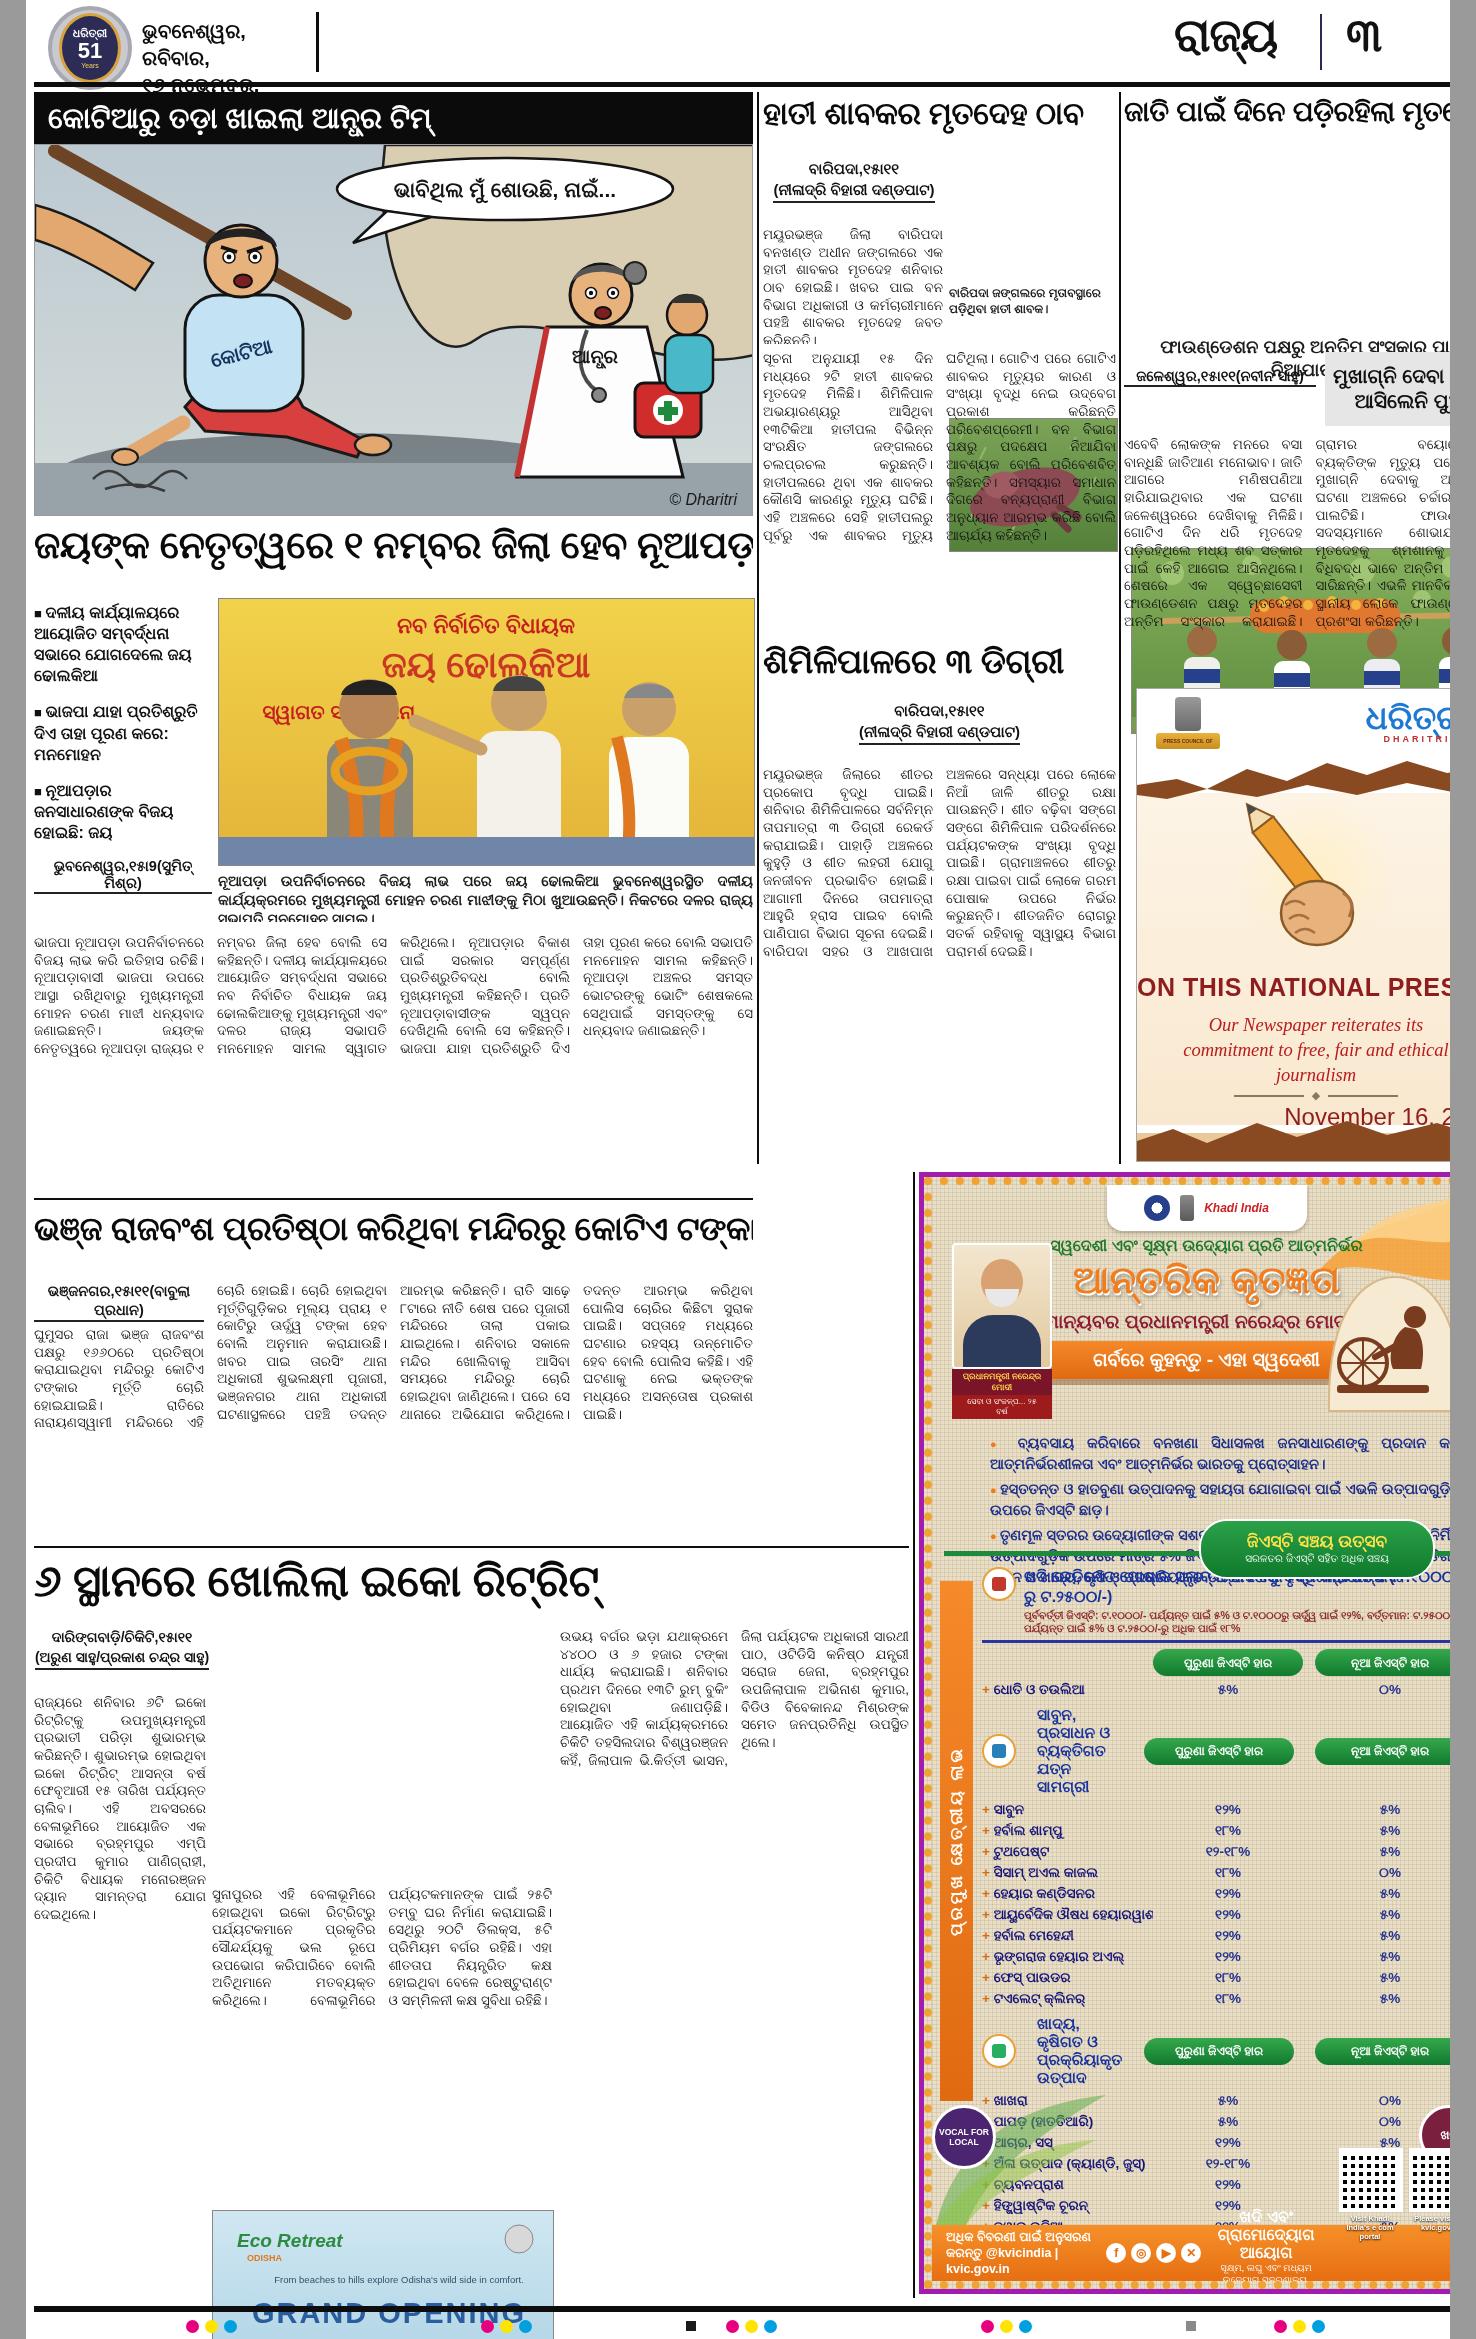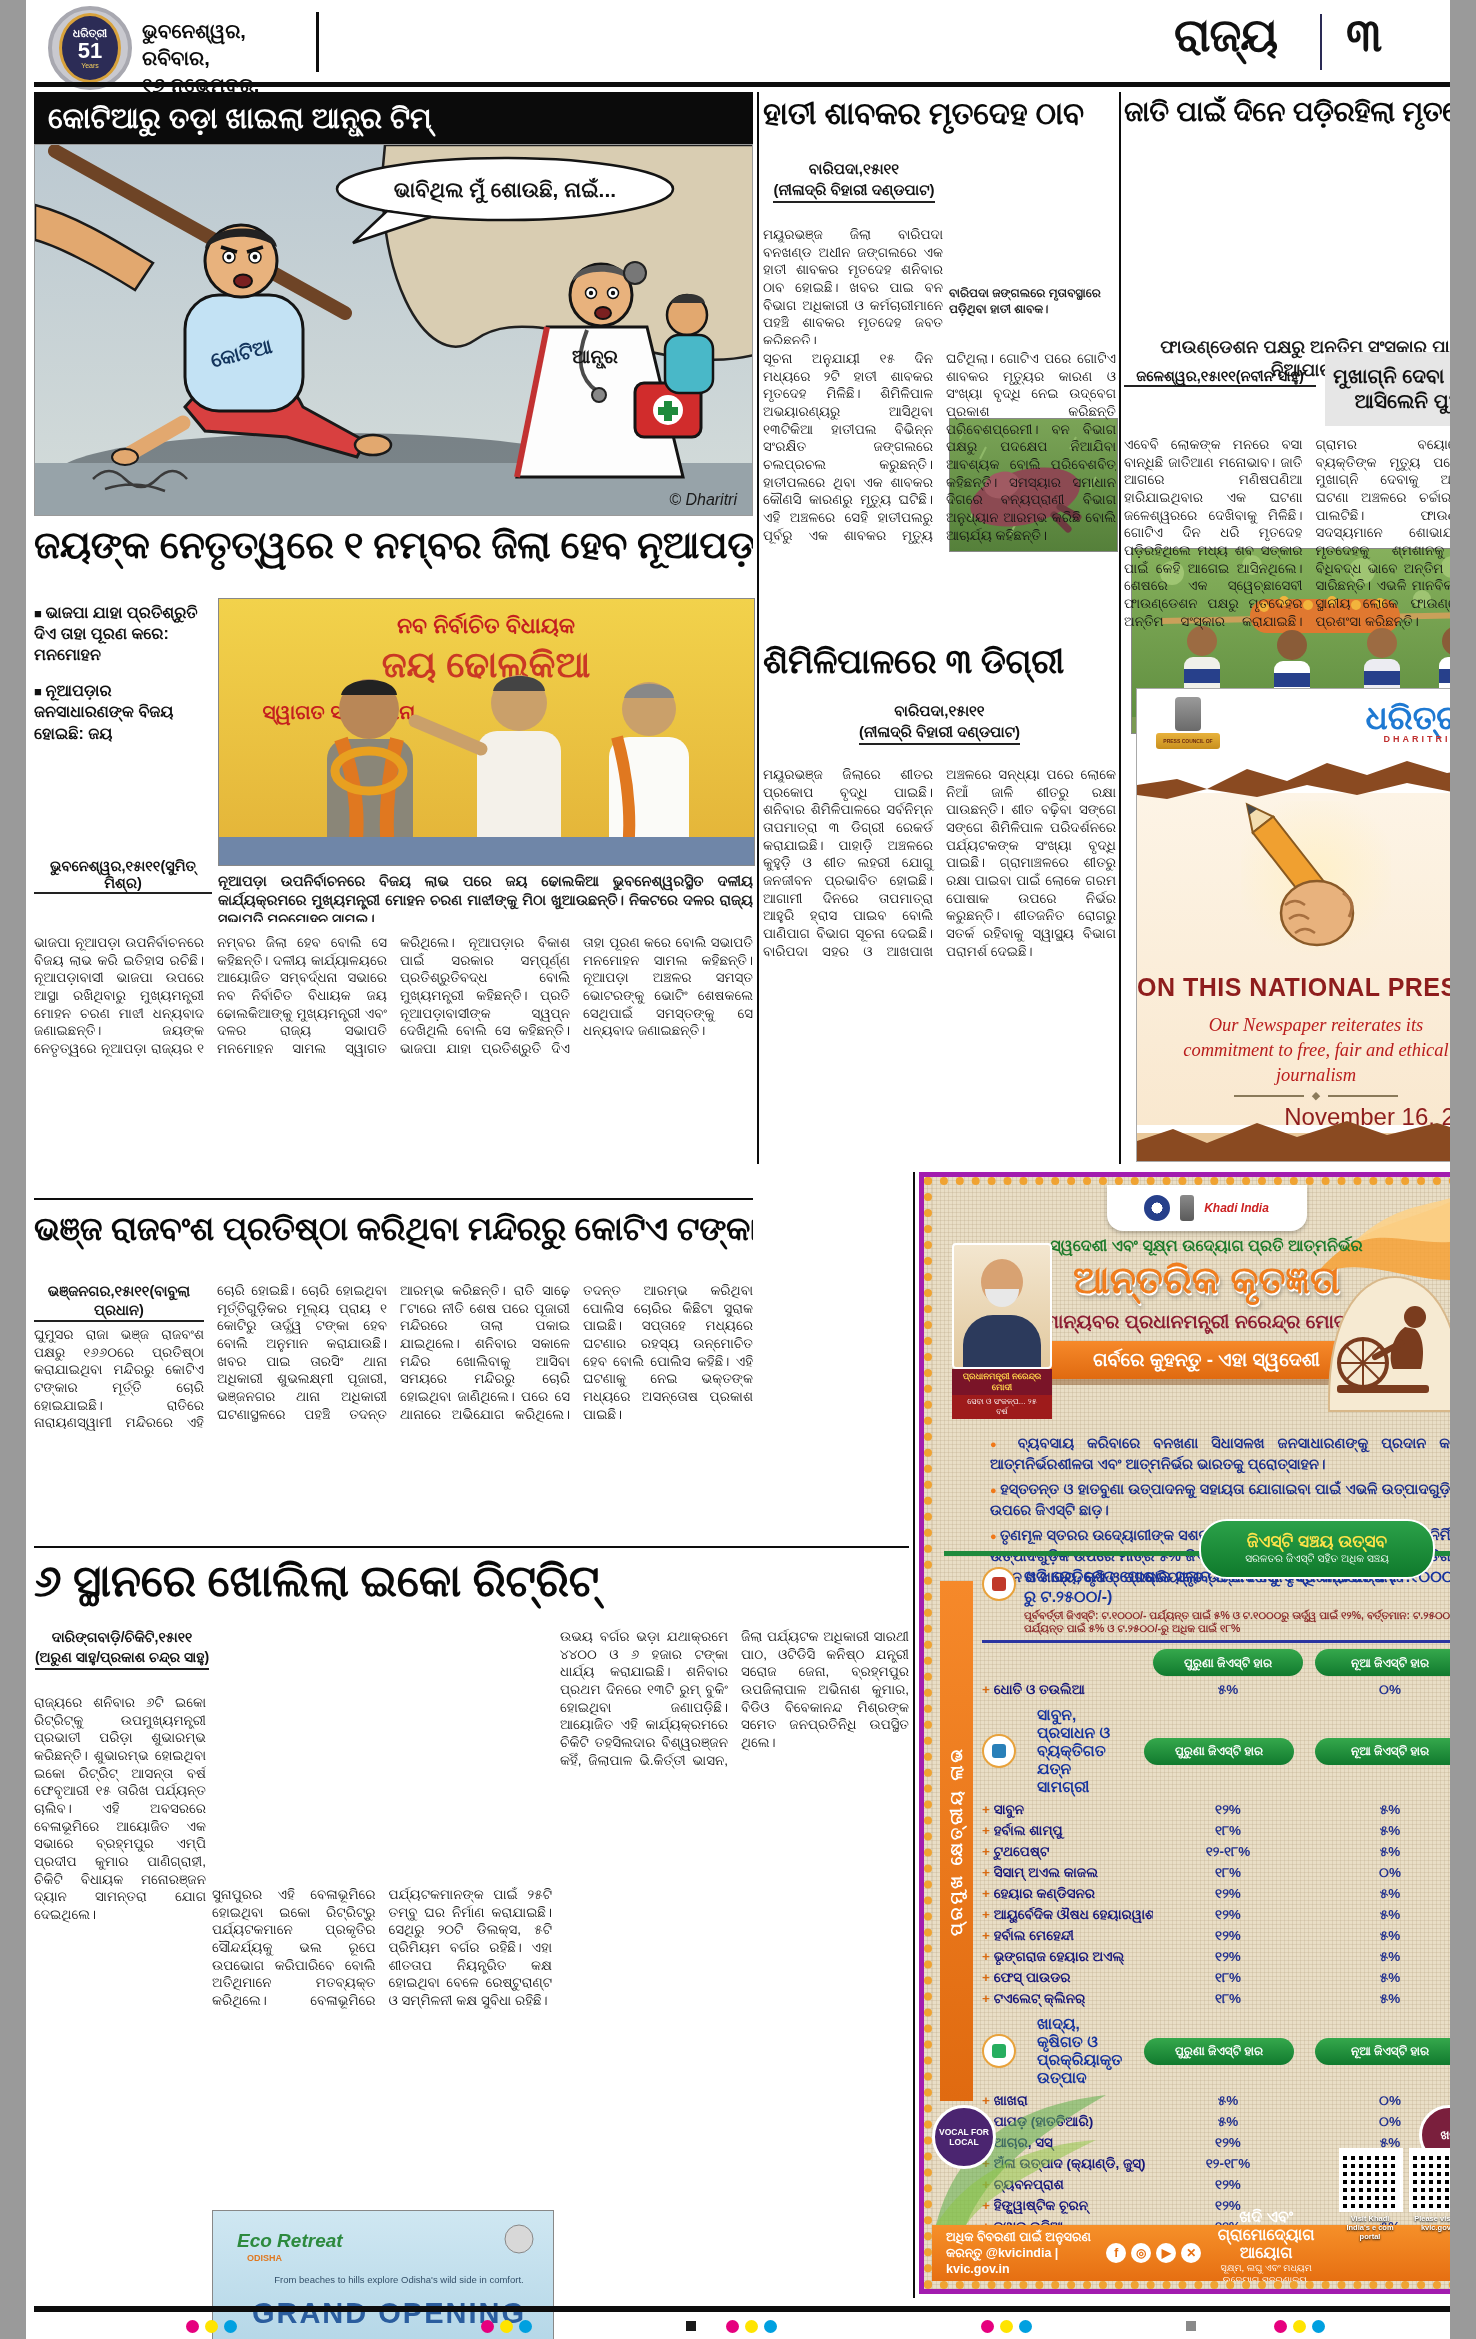--- a/index.html
+++ b/index.html
@@ -209,20 +209,21 @@
         <polygon points="352,66 318,98 396,72" fill="#fff" stroke="#141414" stroke-width="2.5"></polygon>
         <text x="470" y="52" font-size="21" font-weight="bold" fill="#141414" text-anchor="middle">ଭାବିଥିଲ ମୁଁ ଶୋଉଛି, ନାଇଁ...</text>
         <path d="M58,334 q16,-16 32,0 t32,0 t30,0 M70,344 q30,-10 60,2" stroke="#3a3a3a" stroke-width="2.5" fill="none"></path>
         <text x="702" y="360" font-size="16" font-style="italic" fill="#1a1a1a" text-anchor="end">© Dharitri</text>
       </svg>
     </div>
   </div>
 
   <div class="abs hl" style="left:8px;top:524px;width:719px;height:58px;font-size:38px">ଜୟଙ୍କ ନେତୃତ୍ୱରେ ୧ ନମ୍ବର ଜିଲା ହେବ ନୂଆପଡ଼ା: ମୁଖ୍ୟମନ୍ତ୍ରୀ</div>
   <ul class="abs blt" style="left:8px;top:602px;width:178px;height:250px;overflow:hidden">
+      <li>ଦଳୀୟ କାର୍ଯ୍ୟାଳୟରେ ଆୟୋଜିତ ସମ୍ବର୍ଦ୍ଧନା ସଭାରେ ଯୋଗଦେଲେ ଜୟ ଢୋଲକିଆ</li>
       <li>ଭାଜପା ଯାହା ପ୍ରତିଶ୍ରୁତି ଦିଏ ତାହା ପୂରଣ କରେ: ମନମୋହନ</li>
       <li>ନୂଆପଡ଼ାର ଜନସାଧାରଣଙ୍କ ବିଜୟ ହୋଇଛି: ଜୟ</li>
     </ul>
   <div class="abs ph" style="left:192px;top:598px;width:535px;height:266px">
     <svg width="535" height="266" viewBox="0 0 535 266">
       <defs>
           <linearGradient id="yw" x1="0" y1="0" x2="0" y2="1">
             <stop offset="0" stop-color="#f2d24b"></stop>
             <stop offset="1" stop-color="#e3b338"></stop>
           </linearGradient>
@@ -240,21 +241,21 @@
         <path d="M274,92 C278,72 324,72 326,92 Z" fill="#444"></path>
       <rect x="258" y="132" width="84" height="134" rx="20" fill="#f4f1ea"></rect>
       <path d="M262,150 L196,122" stroke="#caa06a" stroke-width="13" stroke-linecap="round"></path>
       <circle cx="430" cy="110" r="27" fill="#caa06a"></circle>
         <path d="M405,99 C409,80 452,80 455,99 Z" fill="#888"></path>
       <rect x="390" y="138" width="80" height="128" rx="20" fill="#fbfbf8"></rect>
       <path d="M398,138 C412,190 412,230 408,266" stroke="#e07820" stroke-width="12" fill="none"></path>
       <rect x="0" y="238" width="535" height="28" fill="#6f86a8"></rect>
     </svg>
   </div>
-  <div class="abs dl2" style="left:8px;top:858px;width:178px">ଭୁବନେଶ୍ୱର,୧୫ା୧୧(ସୁମିତ୍ ମିଶ୍ର)</div>
+  <div class="abs dl2" style="left:8px;top:858px;width:178px">ଭୁବନେଶ୍ୱର,୧୫ା9(ସୁମିତ୍ ମିଶ୍ର)</div>
   <div class="abs cap" style="left:192px;top:872px;width:535px;height:50px;text-align:justify">ନୂଆପଡ଼ା ଉପନିର୍ବାଚନରେ ବିଜୟ ଲାଭ ପରେ ଜୟ ଢୋଲକିଆ ଭୁବନେଶ୍ୱରସ୍ଥିତ ଦଳୀୟ କାର୍ଯ୍ୟକ୍ରମରେ ମୁଖ୍ୟମନ୍ତ୍ରୀ ମୋହନ ଚରଣ ମାଝୀଙ୍କୁ ମିଠା ଖୁଆଉଛନ୍ତି। ନିକଟରେ ଦଳର ରାଜ୍ୟ ସଭାପତି ମନମୋହନ ସାମଲ।</div>
   <div class="abs body13 cols4" style="left:8px;top:934px;width:719px;height:238px">ଭାଜପା ନୂଆପଡ଼ା ଉପନିର୍ବାଚନରେ ବିଜୟ ଲାଭ କରି ଇତିହାସ ରଚିଛି। ନୂଆପଡ଼ାବାସୀ ଭାଜପା ଉପରେ ଆସ୍ଥା ରଖିଥିବାରୁ ମୁଖ୍ୟମନ୍ତ୍ରୀ ମୋହନ ଚରଣ ମାଝୀ ଧନ୍ୟବାଦ ଜଣାଇଛନ୍ତି। ଜୟଙ୍କ ନେତୃତ୍ୱରେ ନୂଆପଡ଼ା ରାଜ୍ୟର ୧ ନମ୍ବର ଜିଲା ହେବ ବୋଲି ସେ କହିଛନ୍ତି। ଦଳୀୟ କାର୍ଯ୍ୟାଳୟରେ ଆୟୋଜିତ ସମ୍ବର୍ଦ୍ଧନା ସଭାରେ ନବ ନିର୍ବାଚିତ ବିଧାୟକ ଜୟ ଢୋଲକିଆଙ୍କୁ ମୁଖ୍ୟମନ୍ତ୍ରୀ ଏବଂ ଦଳର ରାଜ୍ୟ ସଭାପତି ମନମୋହନ ସାମଲ ସ୍ୱାଗତ କରିଥିଲେ। ନୂଆପଡ଼ାର ବିକାଶ ପାଇଁ ସରକାର ସମ୍ପୂର୍ଣ୍ଣ ପ୍ରତିଶ୍ରୁତିବଦ୍ଧ ବୋଲି ମୁଖ୍ୟମନ୍ତ୍ରୀ କହିଛନ୍ତି। ପ୍ରତି ନୂଆପଡ଼ାବାସୀଙ୍କ ସ୍ୱପ୍ନ ଦେଖିଥିଲି ବୋଲି ସେ କହିଛନ୍ତି। ଭାଜପା ଯାହା ପ୍ରତିଶ୍ରୁତି ଦିଏ ତାହା ପୂରଣ କରେ ବୋଲି ସଭାପତି ମନମୋହନ ସାମଲ କହିଛନ୍ତି। ନୂଆପଡ଼ା ଅଞ୍ଚଳର ସମସ୍ତ ଭୋଟରଙ୍କୁ ଭୋଟିଂ ଶେଷକଲେ ସେଥିପାଇଁ ସମସ୍ତଙ୍କୁ ସେ ଧନ୍ୟବାଦ ଜଣାଇଛନ୍ତି।</div>
 
   <div class="abs bgblk" style="left:731px;top:92px;width:2px;height:1072px"></div>
   <div class="abs bgblk" style="left:1093px;top:92px;width:2px;height:1072px"></div>
 
   <div class="abs hl" style="left:737px;top:96px;width:353px;height:46px;font-size:31px">ହାତୀ ଶାବକର ମୃତଦେହ ଠାବ</div>
   <div class="abs byl" style="left:737px;top:158px;width:182px">
     <div>ବାରିପଦା,୧୫ା୧୧</div>
     <div class="u">(ନୀଳାଦ୍ରି ବିହାରୀ ଦଣ୍ଡପାଟ)</div>

